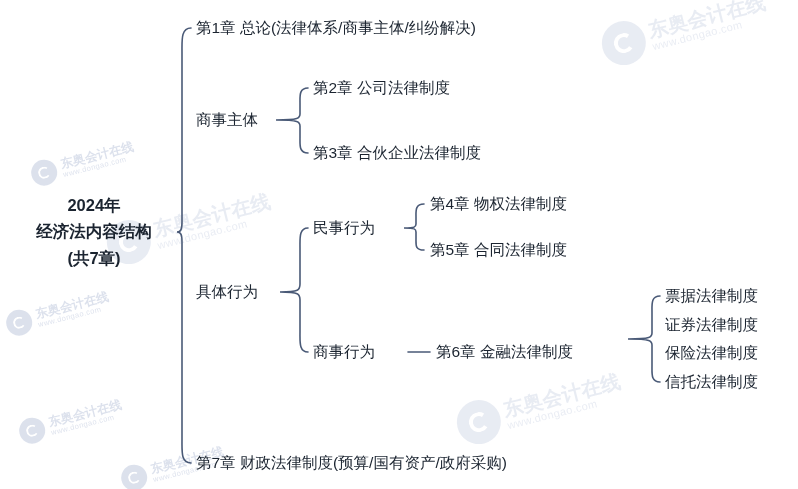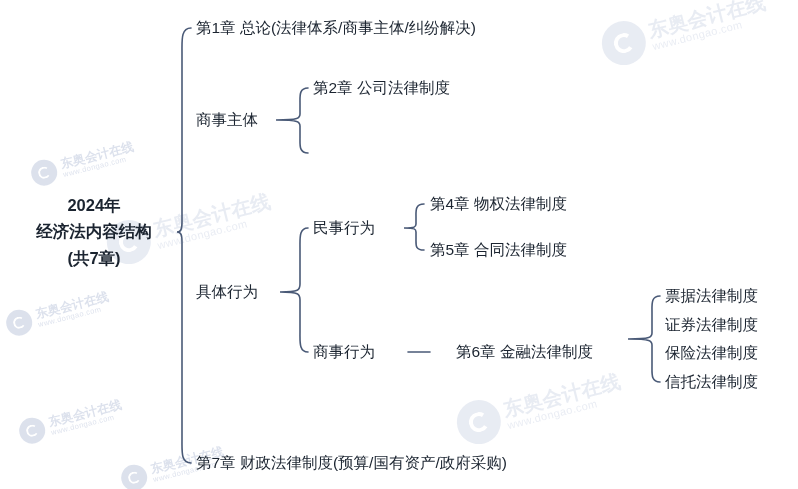--- a/index.html
+++ b/index.html
@@ -189,27 +189,28 @@
     <div>经济法内容结构</div>
     <div>(共7章)</div>
   </div>
 
   <div class="node" style="left:196px; top:18px;">第1章  总论(法律体系/商事主体/纠纷解决)</div>
   <div class="node" style="left:196px; top:110px;">商事主体</div>
   <div class="node" style="left:196px; top:282px;">具体行为</div>
   <div class="node" style="left:196px; top:453px;">第7章  财政法律制度(预算/国有资产/政府采购)</div>
 
   <div class="node" style="left:313px; top:78px;">第2章  公司法律制度</div>
+  <div class="node" style="left:313px; top:143px;">第3章  合伙企业法律制度</div>
 
   <div class="node" style="left:313px; top:218px;text-align:right;">民事行为</div>
   <div class="node" style="left:313px; top:342px;">商事行为</div>
 
   <div class="node" style="left:430px; top:194px;">第4章  物权法律制度</div>
   <div class="node" style="left:430px; top:240px;">第5章  合同法律制度</div>
 
-  <div class="node" style="left:436px; top:342px;margin-left:20px;">第6章  金融法律制度</div>
+  <div class="node" style="left:436px; top:342px;">第6章  金融法律制度</div>
 
   <div class="node" style="left:665px; top:315px;">证券法律制度</div>
   <div class="node" style="left:665px; top:286px;">票据法律制度</div>
   <div class="node" style="left:665px; top:343px;">保险法律制度</div>
   <div class="node" style="left:665px; top:372px;">信托法律制度</div>
 
 </div>
 
 </body></html>

